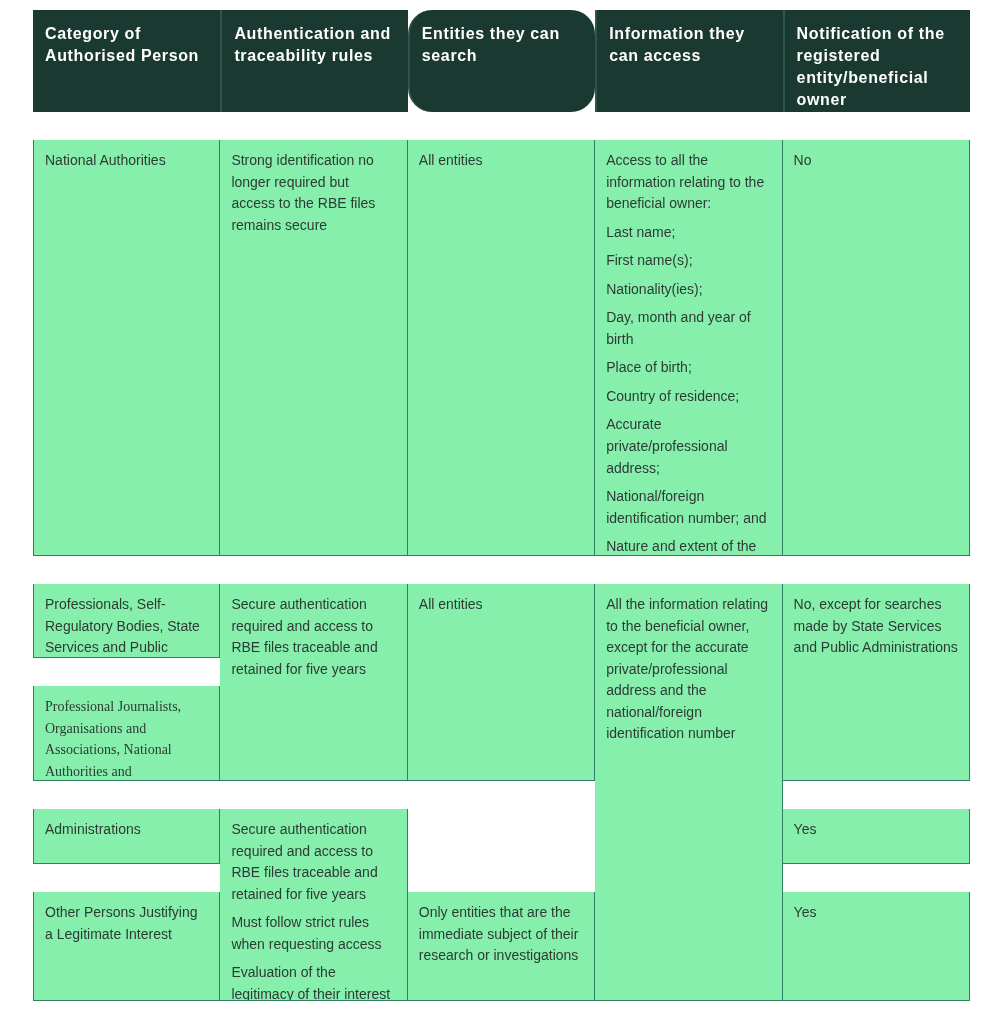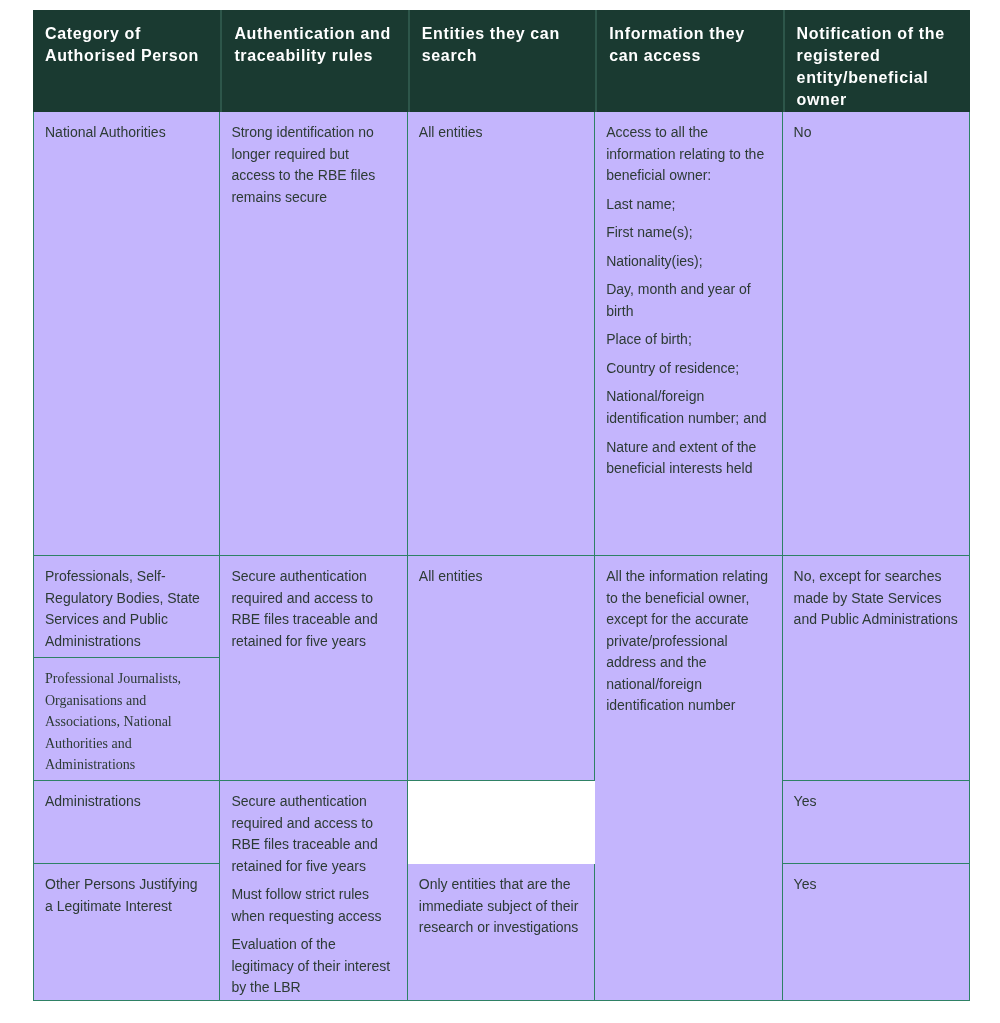--- a/index.html
+++ b/index.html
@@ -38,33 +38,34 @@
     color: #ffffff;
     font-weight: bold;
     font-size: 16px;
     line-height: 1.38;
     letter-spacing: 0.04em;
     padding: 13px 12px 10px 12px;
   }
   .th:not(.col1) { border-left: 2px solid var(--header-sep); }
   .th.col1 { grid-column: 1; }
   .th.col2 { grid-column: 2; }
-  .th.col3 { grid-column: 3; }
+  .th.col3 { grid-column: 3; border-radius: 24px; }
   .th.col4 { grid-column: 4; }
   .th.col5 { grid-column: 5; }
   
   .td {
-    background: #c4b5fd;
+    background: #86efac;
     color: var(--text);
     font-size: 14px;
     line-height: 1.54;
     padding: 10px 11px 8px 11px;
     border-right: 1.5px solid var(--border);
     border-bottom: 1.5px solid var(--border);
     overflow: hidden;
+    margin-top: 28px;
   }
   .td.first-col { border-left: 1.5px solid var(--border); }
   .td p { margin: 0 0 7px 0; }
   .td p:last-child { margin-bottom: 0; }
   
   .r1c1 { grid-area: 2 / 1; }
   .r1c2 { grid-area: 2 / 2; }
   .r1c3 { grid-area: 2 / 3; }
   .r1c4 { grid-area: 2 / 4; }
   .r1c5 { grid-area: 2 / 5; }
@@ -106,20 +107,21 @@
       <p>All entities</p>
     </div>
     <div class="td r1c4">
       <p>Access to all the information relating to the beneficial owner:</p>
       <p>Last name;</p>
       <p>First name(s);</p>
       <p>Nationality(ies);</p>
       <p>Day, month and year of birth</p>
       <p>Place of birth;</p>
       <p>Country of residence;</p>
+      <p>Accurate private/professional address;</p>
       <p>National/foreign identification number; and</p>
       <p>Nature and extent of the beneficial interests held</p>
     </div>
     <div class="td r1c5">
       <p>No</p>
     </div>
 
     <div class="td first-col r2c1a">
       <p>Professionals, Self-Regulatory Bodies, State Services and Public Administrations</p>
     </div>

